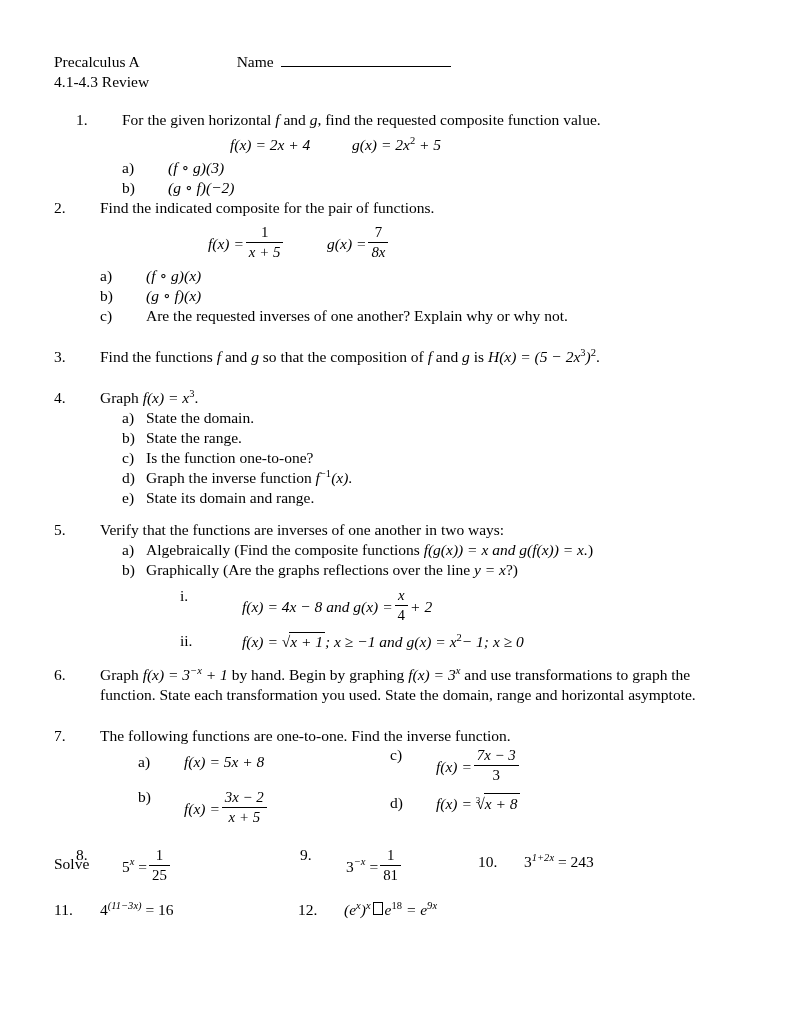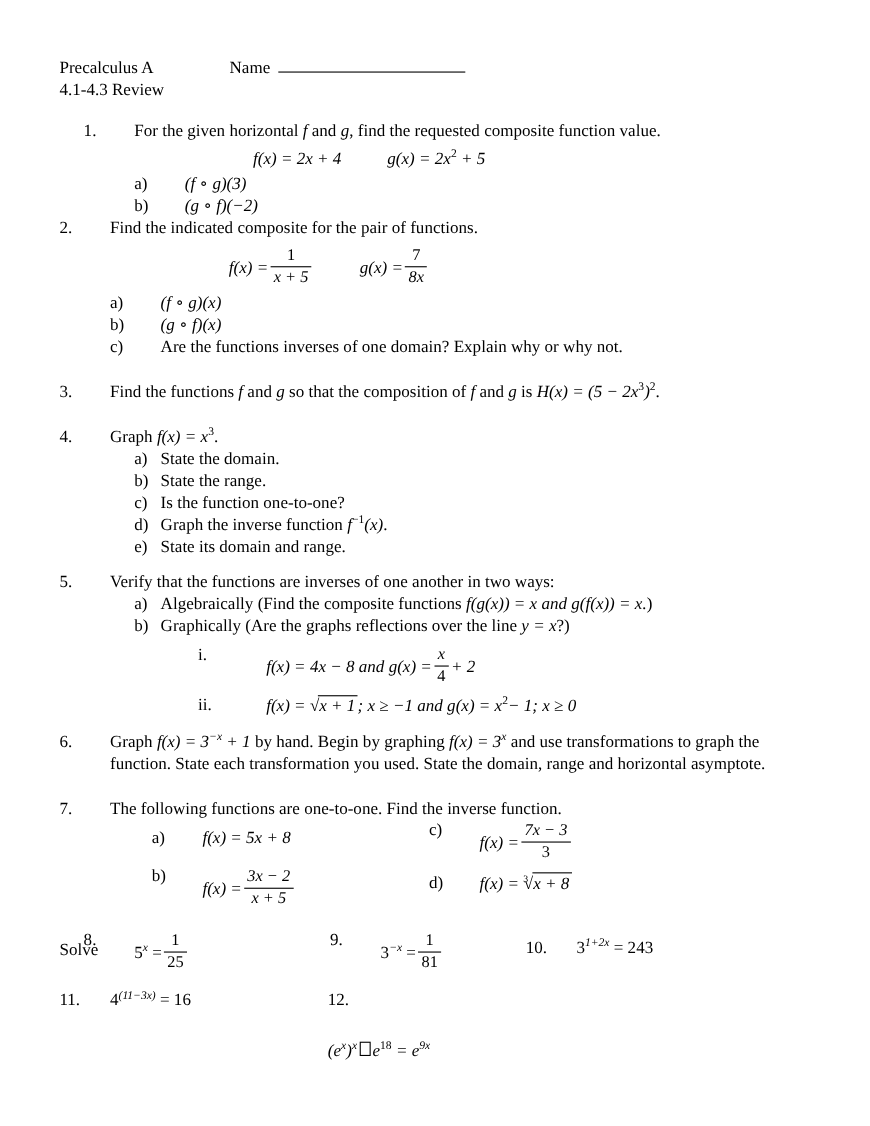--- a/index.html
+++ b/index.html
@@ -30,21 +30,21 @@
     top: 52px;
     width: 690px;
   }
   .hdr-row {
     display: flex;
     align-items: baseline;
     line-height: 20px;
   }
   .hdr-left { white-space: nowrap; }
   .hdr-name {
-    margin-left: 69px;
+    margin-left: 97px;
     white-space: nowrap;
     display: flex;
     align-items: baseline;
   }
   .name-blank {
     display: inline-block;
     width: 170px;
     border-bottom: 1.5px solid #000;
     margin-left: 7px;
     height: 12px;
@@ -210,21 +210,21 @@
       <div class="sub" style="margin-top:6px;">
         <span class="sub-lab">a)</span>
         <span class="math"><span>(f</span><span class="ring">∘</span><span>g)(x)</span></span>
       </div>
       <div class="sub">
         <span class="sub-lab">b)</span>
         <span class="math"><span>(g</span><span class="ring">∘</span><span>f)(x)</span></span>
       </div>
       <div class="sub">
         <span class="sub-lab">c)</span>
-        <span>Are the functions inverses of one domain?  Explain why or why not.</span>
+        <span>Are the requested inverses of one another?  Explain why or why not.</span>
       </div>
     </span>
   </div>
 
   <div class="prob" style="left:54px; top:347px; width:700px;">
     <span class="num">3.</span>
     <span class="body">
       <span>Find the functions</span>
       <span class="math">f</span>
       <span>and</span>
@@ -368,18 +368,18 @@
   <div class="sub" style="position:absolute; left:478px; top:852px;">
     <span class="sub-lab">10.</span>
     <span class="math"><span class="up">3</span><sup><span class="it">1+2x</span></sup> <span class="up">= 243</span></span>
   </div>
 
   <div class="sub" style="position:absolute; left:54px; top:900px;align-items:flex-end;">
     <span class="sub-lab">11.</span>
     <span class="math"><span class="up">4</span><sup><span class="it">(11−3x)</span></sup> <span class="up">= 16</span></span>
   </div>
 
-  <div class="sub" style="position:absolute; left:298px; top:900px;flex-direction:column;">
+  <div class="sub" style="position:absolute; left:298px; top:900px;">
     <span class="sub-lab">12.</span>
     <span class="math"><span>(e</span><sup><span class="it">x</span></sup><span>)</span><sup><span class="it">x</span></sup><span class="tofu"></span><span>e</span><sup>18</sup> <span>= e</span><sup><span class="it">9x</span></sup></span>
   </div>
 
 </div>
 
 </body></html>

